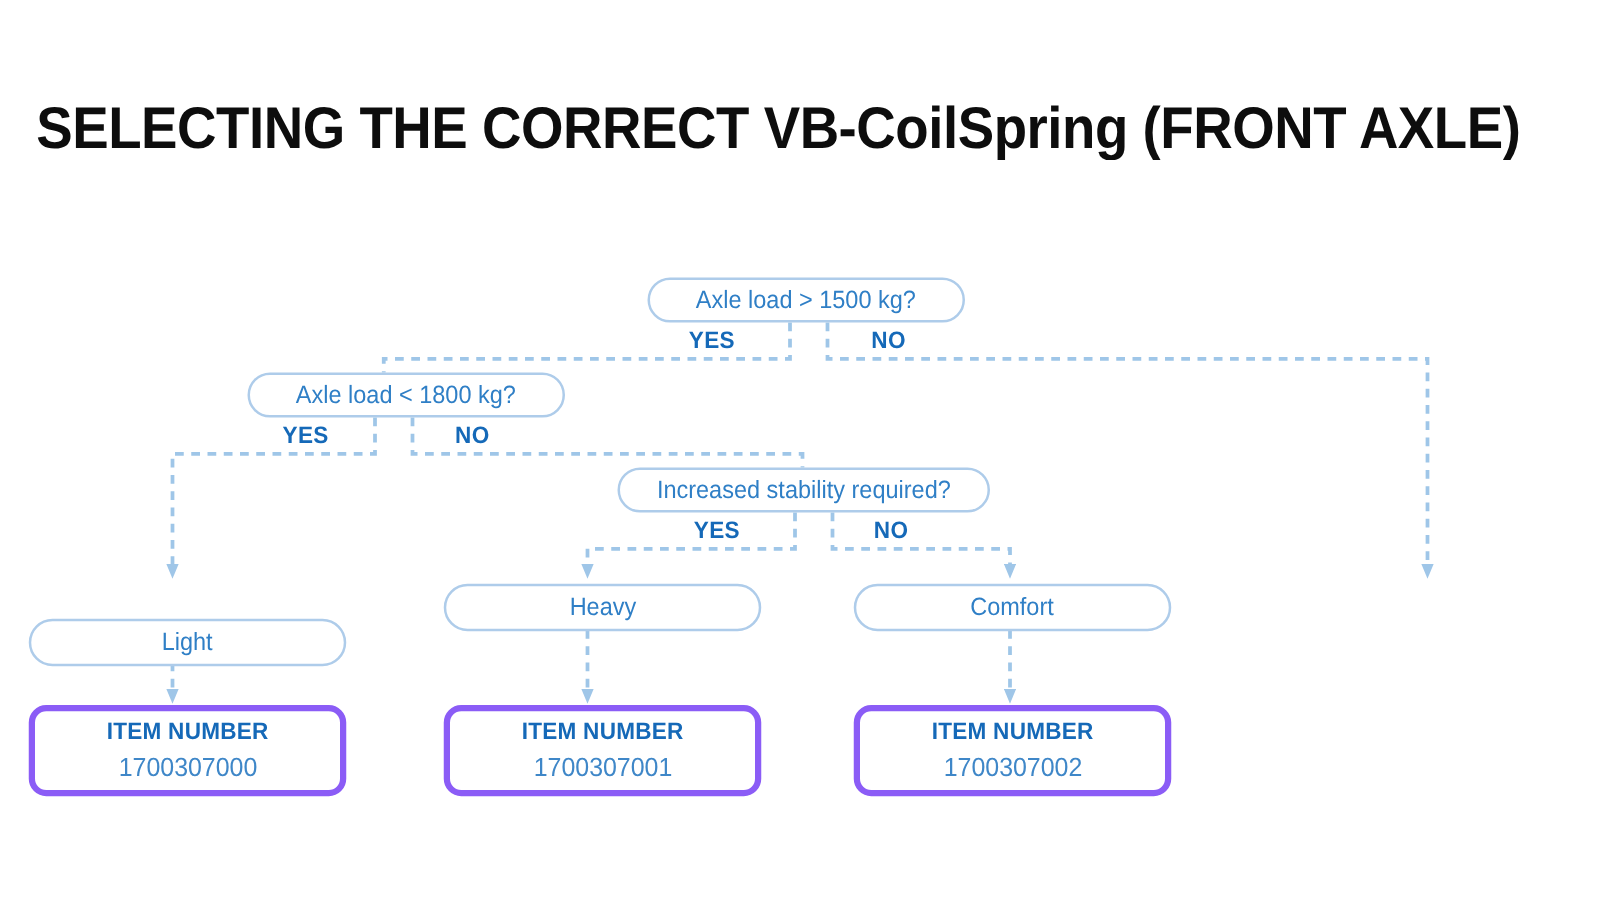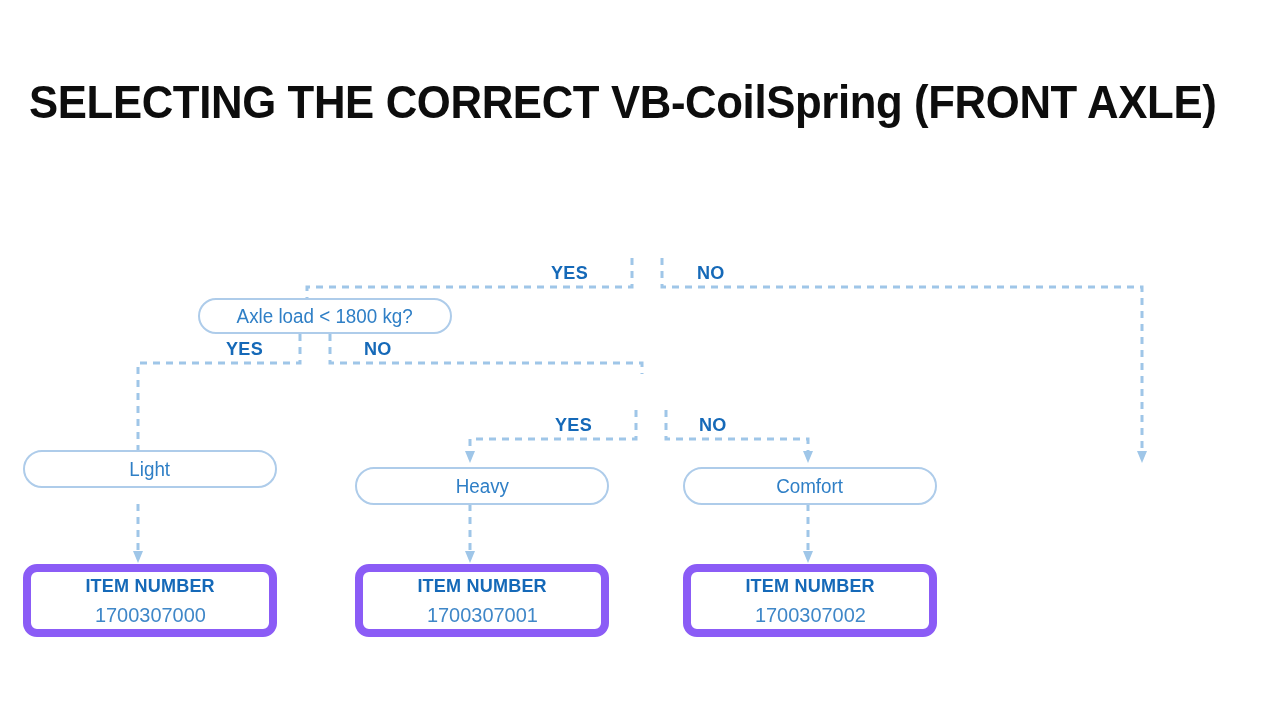--- a/index.html
+++ b/index.html
@@ -69,21 +69,21 @@
     transform-origin: center;
   }
 
   .decision { height: 36px; }
   .result   { height: 38px; }
 
   
   .item-card {
     position: absolute;
     box-sizing: border-box;
-    border: 8px solid #8b5cf6;
+    border: 5px solid #8b5cf6;
     border-radius: 14px;
     background: #ffffff;
     display: flex;
     flex-direction: column;
     align-items: center;
     justify-content: center;
     height: 73px;
     font-family: "Liberation Sans Narrow", "Liberation Sans", sans-serif;
   }
   .item-card .item-heading {
@@ -143,33 +143,39 @@
       <path d="M 636 410 L 636 439 L 470 439 L 470 452" marker-end="url(#arrow)"></path>
 
       <path d="M 666 410 L 666 439 L 808 439 L 808 452" marker-end="url(#arrow)"></path>
 
       <path d="M 138 504 L 138 552" marker-end="url(#arrow)"></path>
       <path d="M 470 504 L 470 552" marker-end="url(#arrow)"></path>
       <path d="M 808 504 L 808 552" marker-end="url(#arrow)"></path>
     </g>
   </svg>
 
+  <div class="node decision" style="left:518px; top:222px; width:254px;">
+    <span class="node-label">Axle load &gt; 1500 kg?</span>
+  </div>
   <div class="branch-label" style="left:551px; top:263px;">YES</div>
   <div class="branch-label" style="left:697px; top:263px;">NO</div>
 
   <div class="node decision" style="left:198px; top:298px; width:254px;">
     <span class="node-label">Axle load &lt; 1800 kg?</span>
   </div>
   <div class="branch-label" style="left:226px; top:339px;">YES</div>
   <div class="branch-label" style="left:364px; top:339px;">NO</div>
 
+  <div class="node decision" style="left:494px; top:374px; width:298px;">
+    <span class="node-label">Increased stability required?</span>
+  </div>
   <div class="branch-label" style="left:555px; top:415px;">YES</div>
   <div class="branch-label" style="left:699px; top:415px;">NO</div>
 
-  <div class="node result" style="left:23px; top:450px; width:254px;">
+  <div class="node result" style="left:23px; top:495px; width:254px;">
     <span class="node-label">Light</span>
   </div>
 
   <div class="node result" style="left:355px; top:467px; width:254px;align-items:center;">
     <span class="node-label">Heavy</span>
   </div>
 
   <div class="node result" style="left:683px; top:467px; width:254px;">
     <span class="node-label">Comfort</span>
   </div>

